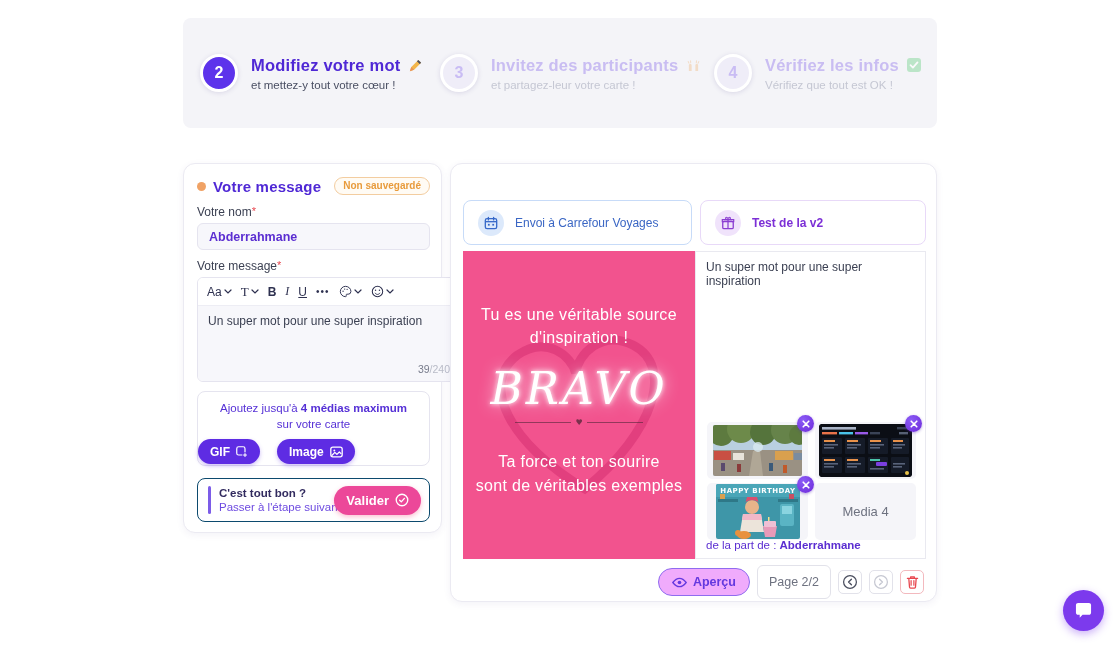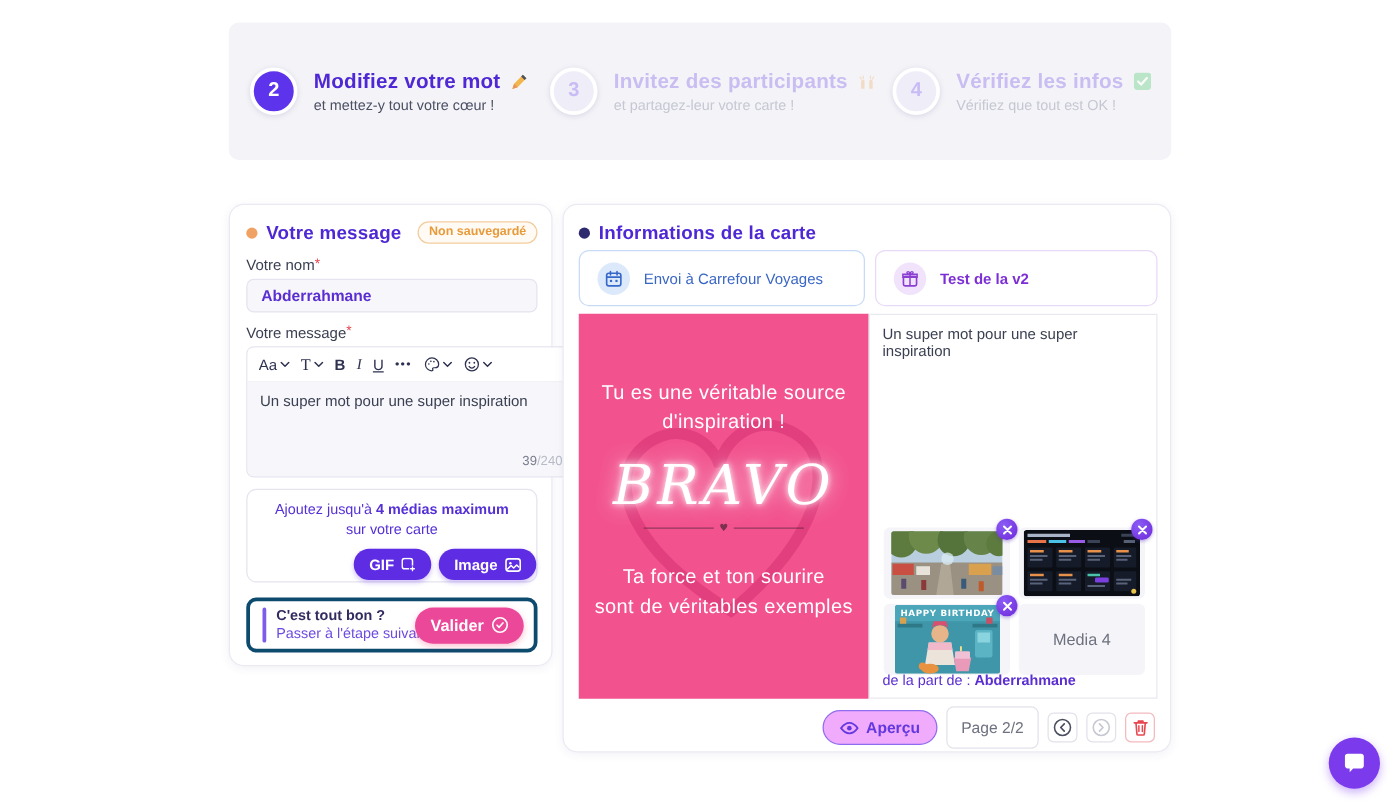--- a/index.html
+++ b/index.html
@@ -50,25 +50,25 @@
   .tb-t { font-family:"Liberation Serif",serif; font-size:13px; }
   .tb-more { letter-spacing:1px; font-size:10px; }
   .msg-area { position:relative; width:100%; height:75px; background:#F7F7FB; }
   .msg-text { width:100%; height:100%; background:transparent; border:none; resize:none; padding:8px 10px; font-size:12px; color:#3A3F51; font-family:"Liberation Sans",sans-serif; }
   .char-count { position:absolute; right:9px; bottom:6px; font-size:10.5px; color:#787C8C; }
   .char-count .max { color:#B8BBC7; }
 
   .media-box { position:absolute; left:13px; top:227px; width:233px; height:75px; border:1px solid #E5E4EF; border-radius:8px; text-align:center; padding-top:9px; }
   .media-hint { font-size:11.5px; color:#5530D6; line-height:1.35; padding:0 14px; }
   .media-hint b { font-weight:bold; }
-  .media-btns { display:flex; justify-content:flex-end; gap:6px; margin-top:7px; }
+  .media-btns { display:flex; justify-content:flex-start; gap:17px; margin-top:7px; }
   .pill-purple { display:flex; align-items:center; gap:6px; background:#5E2CE3; color:#fff; font-weight:bold; font-size:12px;
                  border:none; border-radius:13px; height:25px; padding:0 12px; cursor:pointer; box-shadow:0 2px 4px rgba(94,44,227,.3); font-family:"Liberation Sans",sans-serif; }
 
-  .confirm-box { position:absolute; left:13px; top:314px; width:233px; height:44px; border:3px solid #0c4a6e; border-radius:8px;
+  .confirm-box { position:absolute; left:13px; top:314px; width:233px; height:44px; border:1px solid #0c4a6e; border-radius:8px;
                  display:flex; align-items:center; padding:0 8px 0 10px; }
   .confirm-bar { width:3px; height:28px; background:#7C5CE8; border-radius:2px; margin-right:8px; flex:0 0 auto; }
   .confirm-texts { flex:1; min-width:0; }
   .confirm-title { font-size:11.5px; font-weight:bold; color:#322B5F; }
   .confirm-link { font-size:11.5px; color:#6D4AE0; margin-top:2px; cursor:pointer; white-space:nowrap; }
   .btn-validate { display:flex; align-items:center; gap:6px; background:#ec4899; color:#fff; font-weight:bold; font-size:13px;
                   border:none; border-radius:15px; height:29px; padding:0 12px; cursor:pointer; box-shadow:0 2px 5px rgba(244,78,127,.35); font-family:"Liberation Sans",sans-serif; }
 
   
   .rp-head { position:absolute; left:12px; top:14px; }
@@ -275,24 +275,20 @@
         <svg width="14" height="14" viewBox="0 0 16 16">
             <circle cx="8" cy="8" r="6.6" fill="none" stroke="#fff" stroke-width="1.5"></circle>
             <path d="M5.3 8.2l1.9 1.9 3.5-4" stroke="#fff" stroke-width="1.5" fill="none" stroke-linecap="round" stroke-linejoin="round"></path>
           </svg>
       </button>
     </div>
   </div>
 
   <div class="panel right-panel">
 
-    <div class="panel-head rp-head">
-      <span class="dot dot-navy"></span>
-      <span class="panel-title">Informations de la carte</span>
-    </div>
 
     <div class="tabs">
       <div class="tab-card blue">
         <span class="tab-ic blue">
           <svg width="14" height="14" viewBox="0 0 16 16">
               <rect x="1.5" y="3" width="13" height="11.5" rx="2" fill="none" stroke="#3668C9" stroke-width="1.5"></rect>
               <path d="M1.5 6.5h13" stroke="#3668C9" stroke-width="1.5"></path>
               <path d="M5 1.5v3M11 1.5v3" stroke="#3668C9" stroke-width="1.5" stroke-linecap="round"></path>
               <rect x="4.5" y="9" width="2" height="2" fill="#3668C9"></rect>
               <rect x="9.5" y="9" width="2" height="2" fill="#3668C9"></rect>

